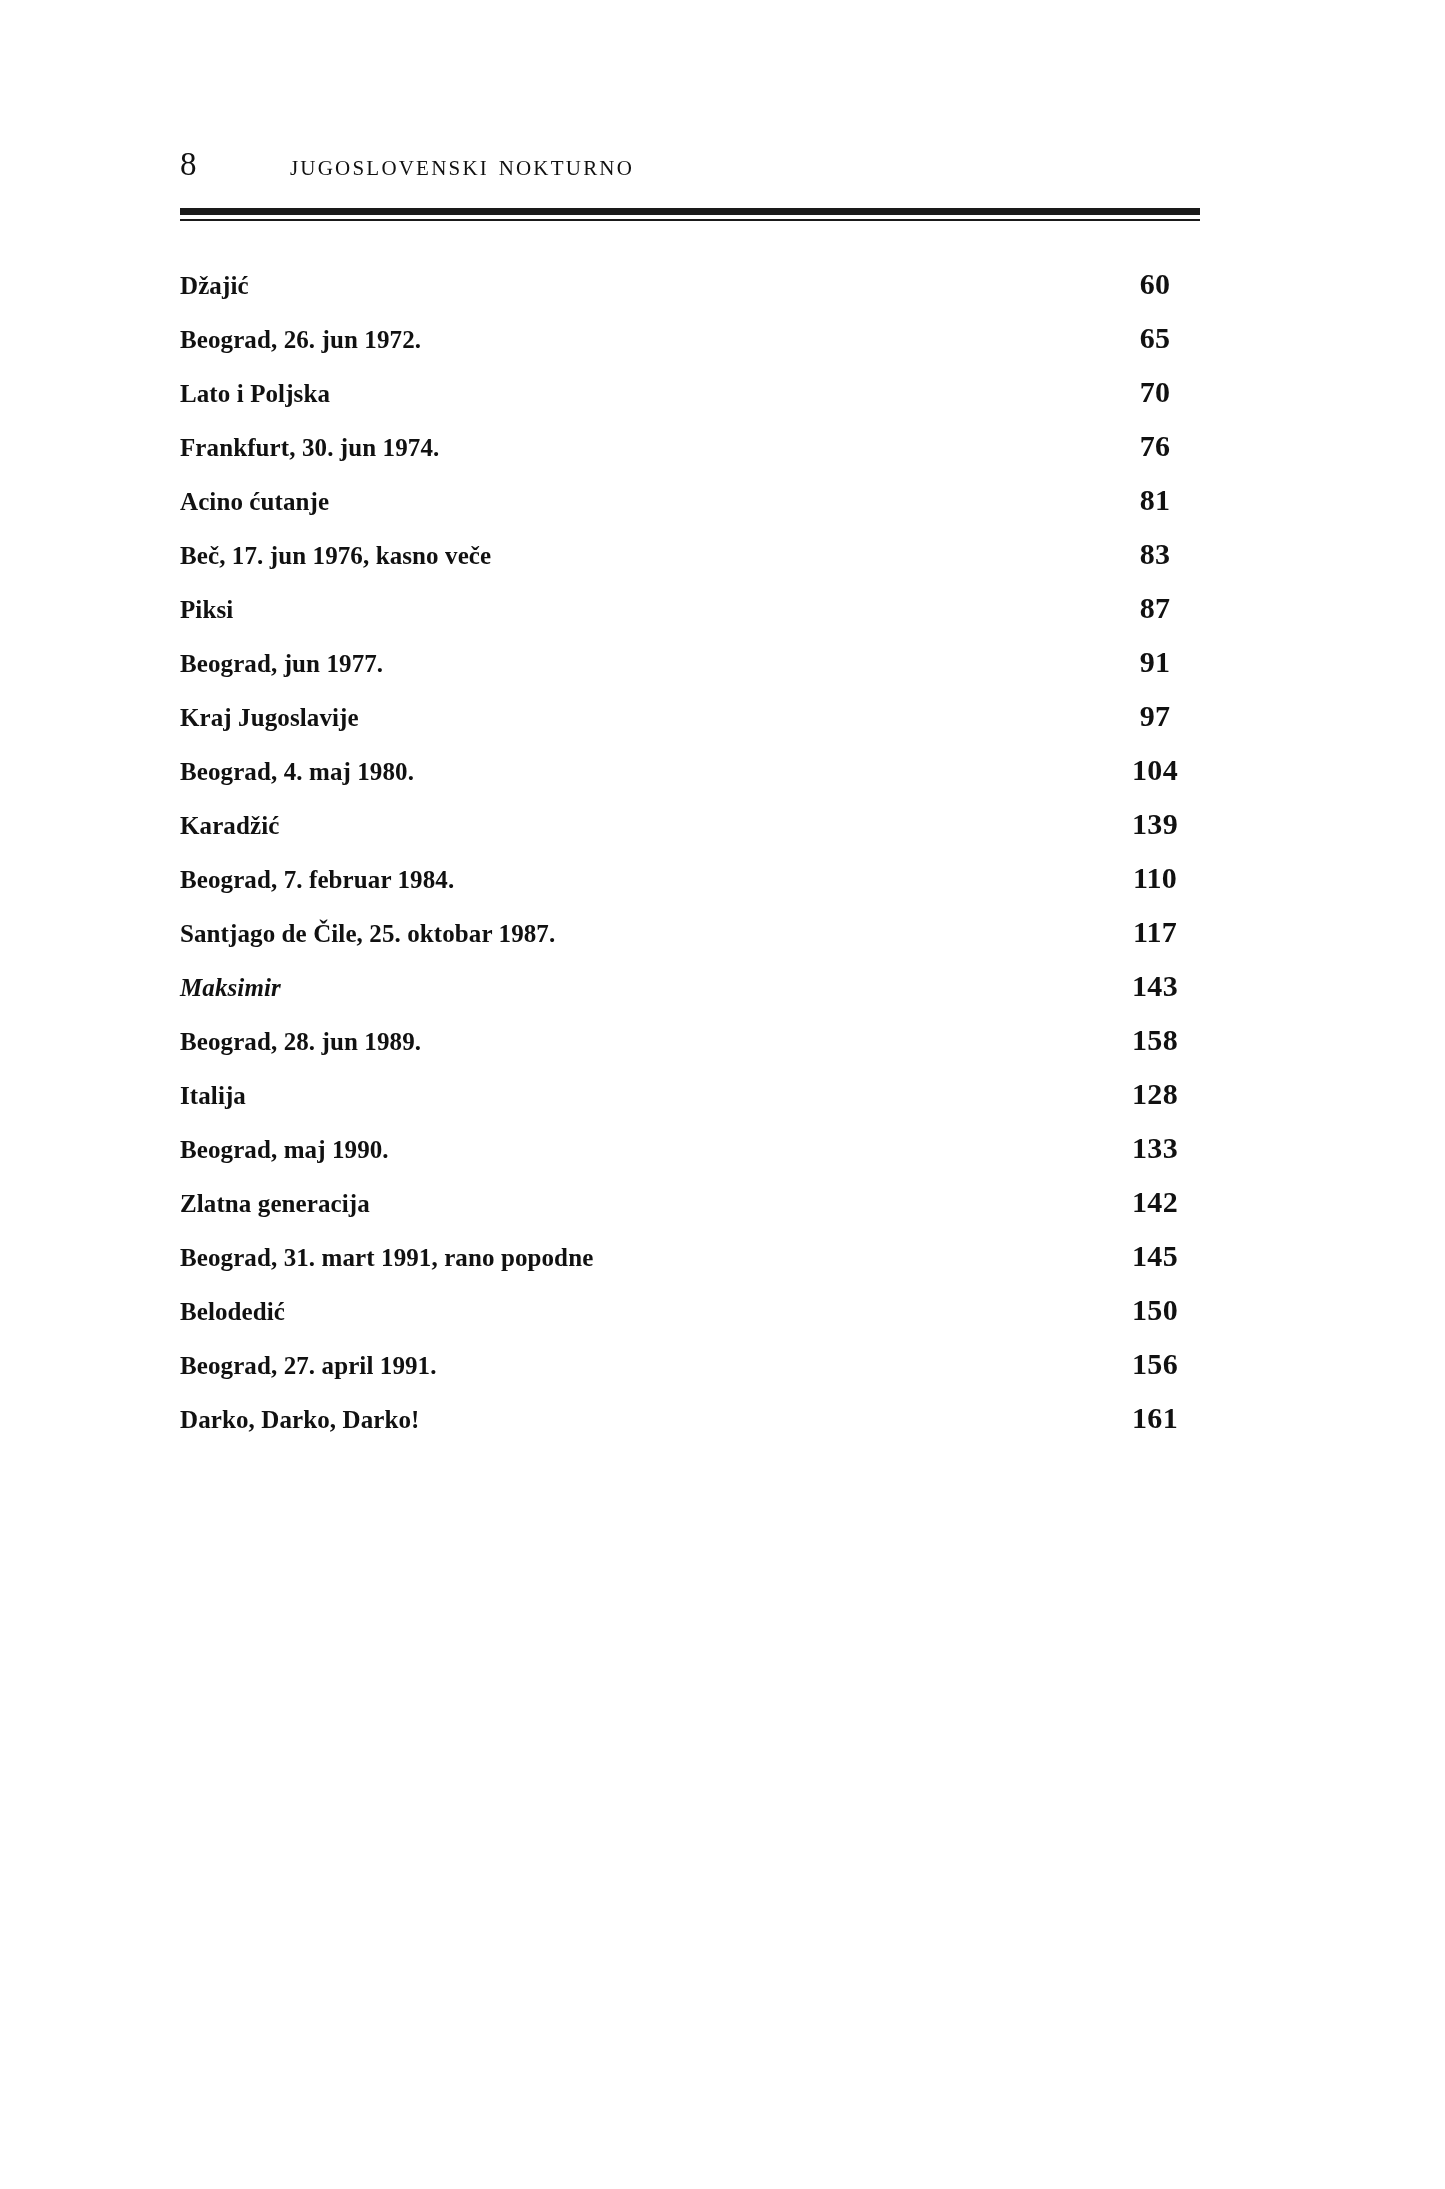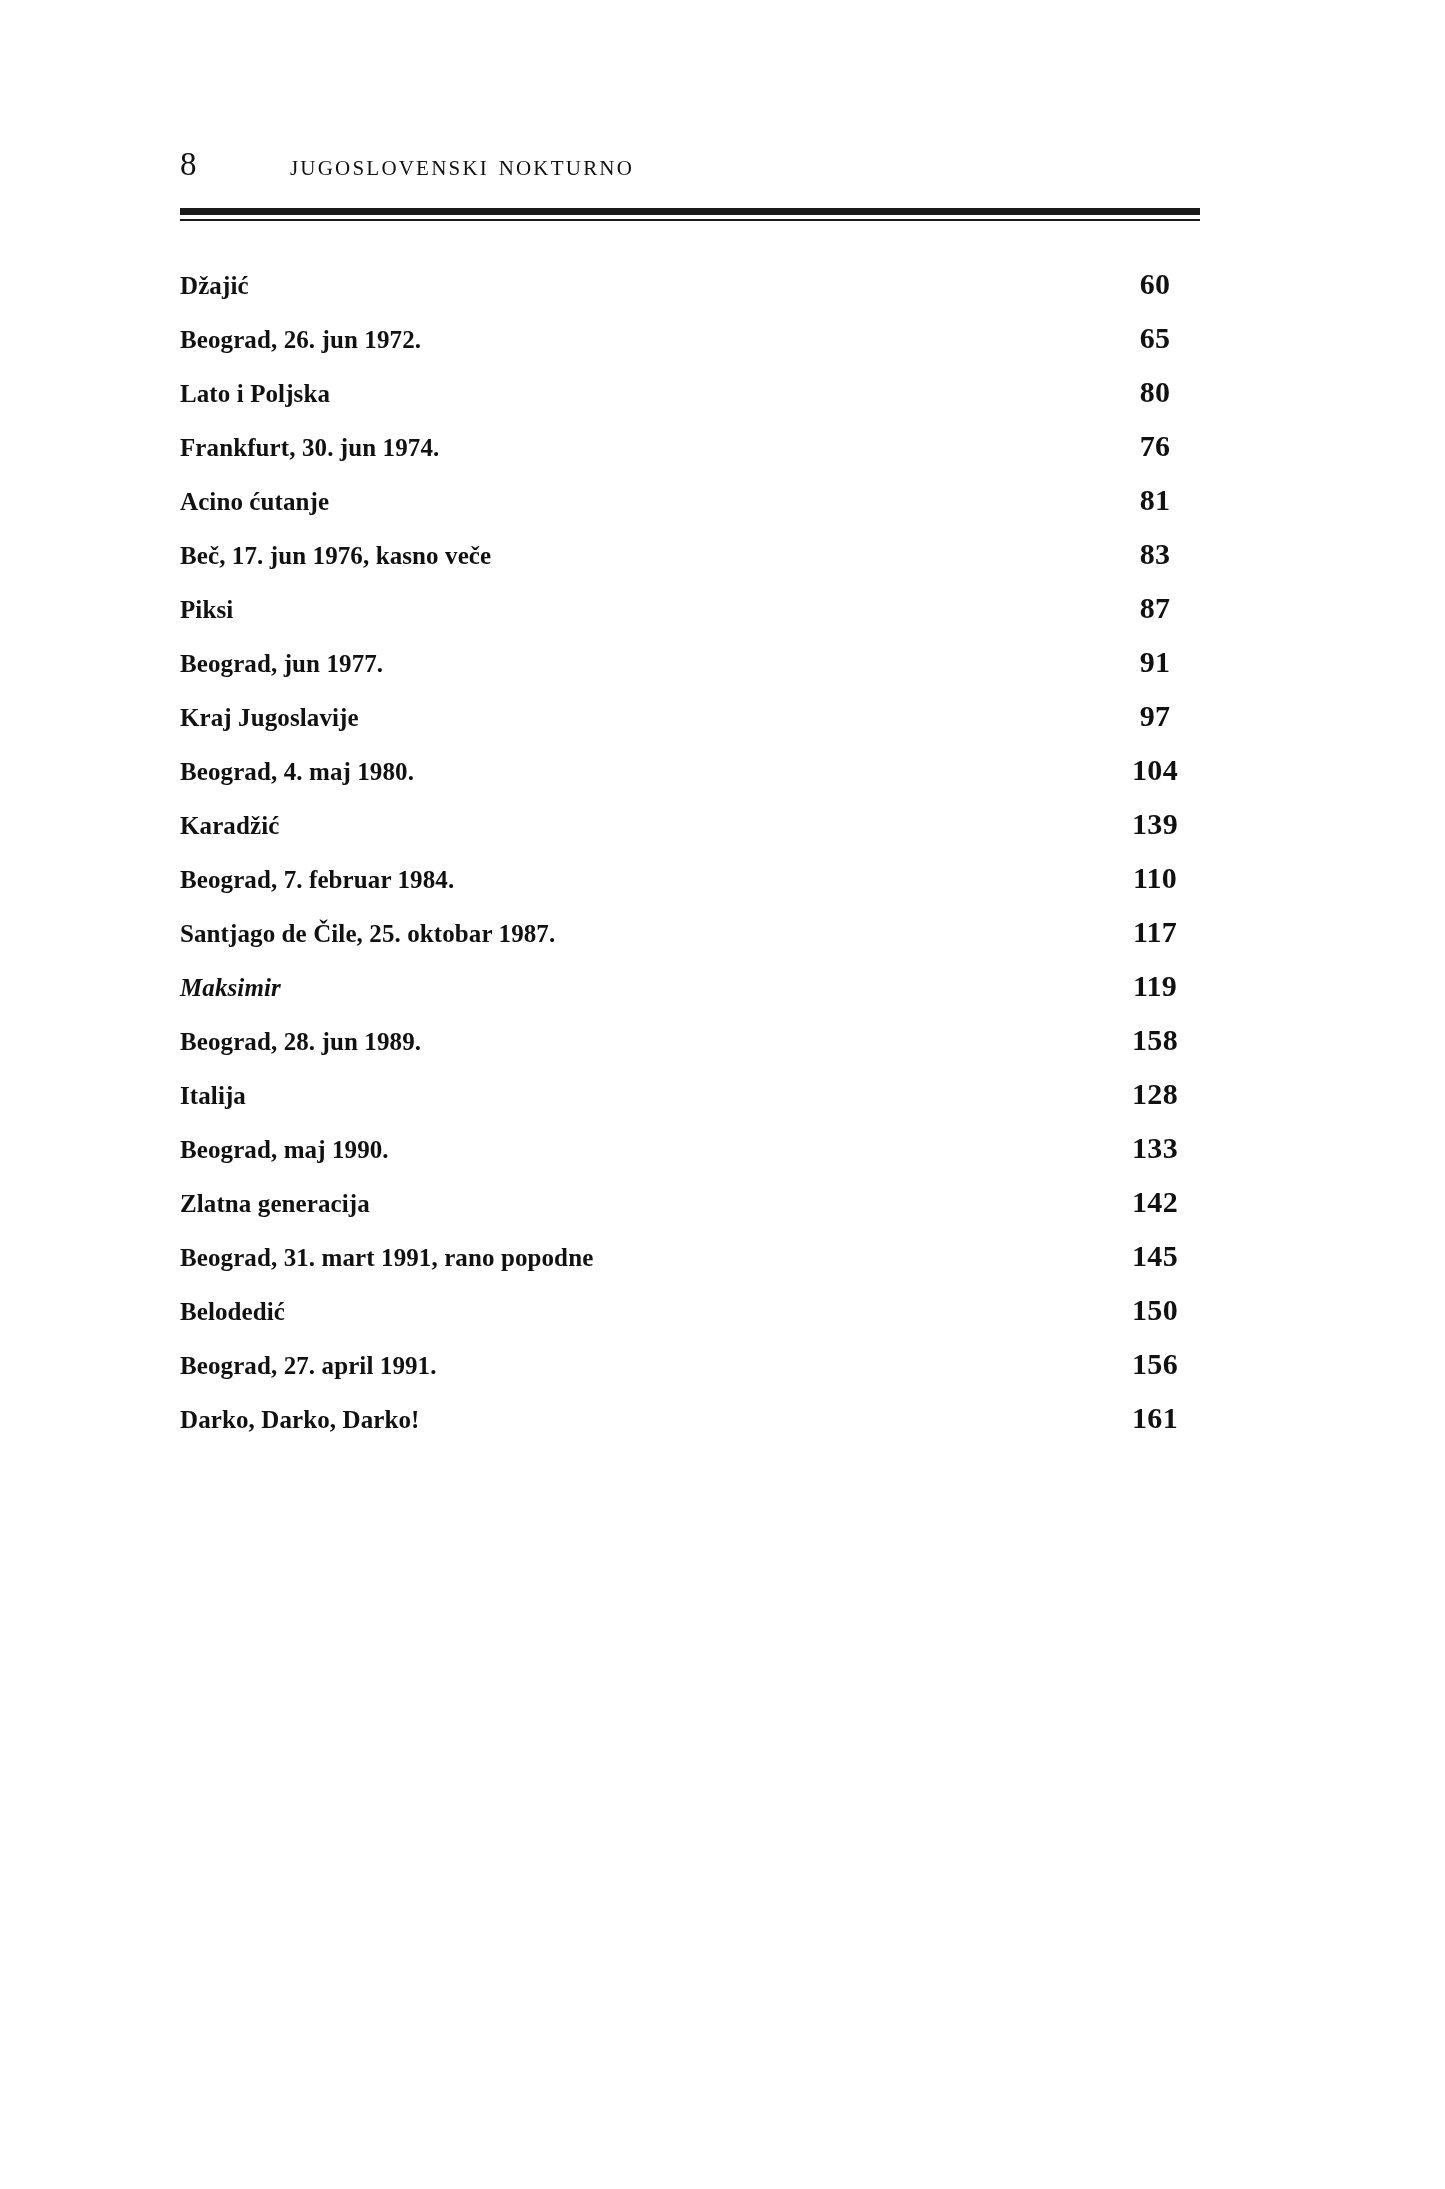--- a/index.html
+++ b/index.html
@@ -128,21 +128,21 @@
       <div class="toc-row">
         <div class="toc-title">Džajić</div>
         <div class="toc-page">60</div>
       </div>
       <div class="toc-row">
         <div class="toc-title">Beograd, 26. jun 1972.</div>
         <div class="toc-page">65</div>
       </div>
       <div class="toc-row">
         <div class="toc-title">Lato i Poljska</div>
-        <div class="toc-page">80</div>
+        <div class="toc-page">70</div>
       </div>
       <div class="toc-row">
         <div class="toc-title">Frankfurt, 30. jun 1974.</div>
         <div class="toc-page">76</div>
       </div>
       <div class="toc-row">
         <div class="toc-title">Acino ćutanje</div>
         <div class="toc-page">81</div>
       </div>
       <div class="toc-row">
@@ -172,21 +172,21 @@
       <div class="toc-row">
         <div class="toc-title">Beograd, 7. februar 1984.</div>
         <div class="toc-page">110</div>
       </div>
       <div class="toc-row">
         <div class="toc-title">Santjago de Čile, 25. oktobar 1987.</div>
         <div class="toc-page">117</div>
       </div>
       <div class="toc-row">
         <div class="toc-title italic">Maksimir</div>
-        <div class="toc-page">119</div>
+        <div class="toc-page">143</div>
       </div>
       <div class="toc-row">
         <div class="toc-title">Beograd, 28. jun 1989.</div>
         <div class="toc-page">158</div>
       </div>
       <div class="toc-row">
         <div class="toc-title">Italija</div>
         <div class="toc-page">128</div>
       </div>
       <div class="toc-row">

